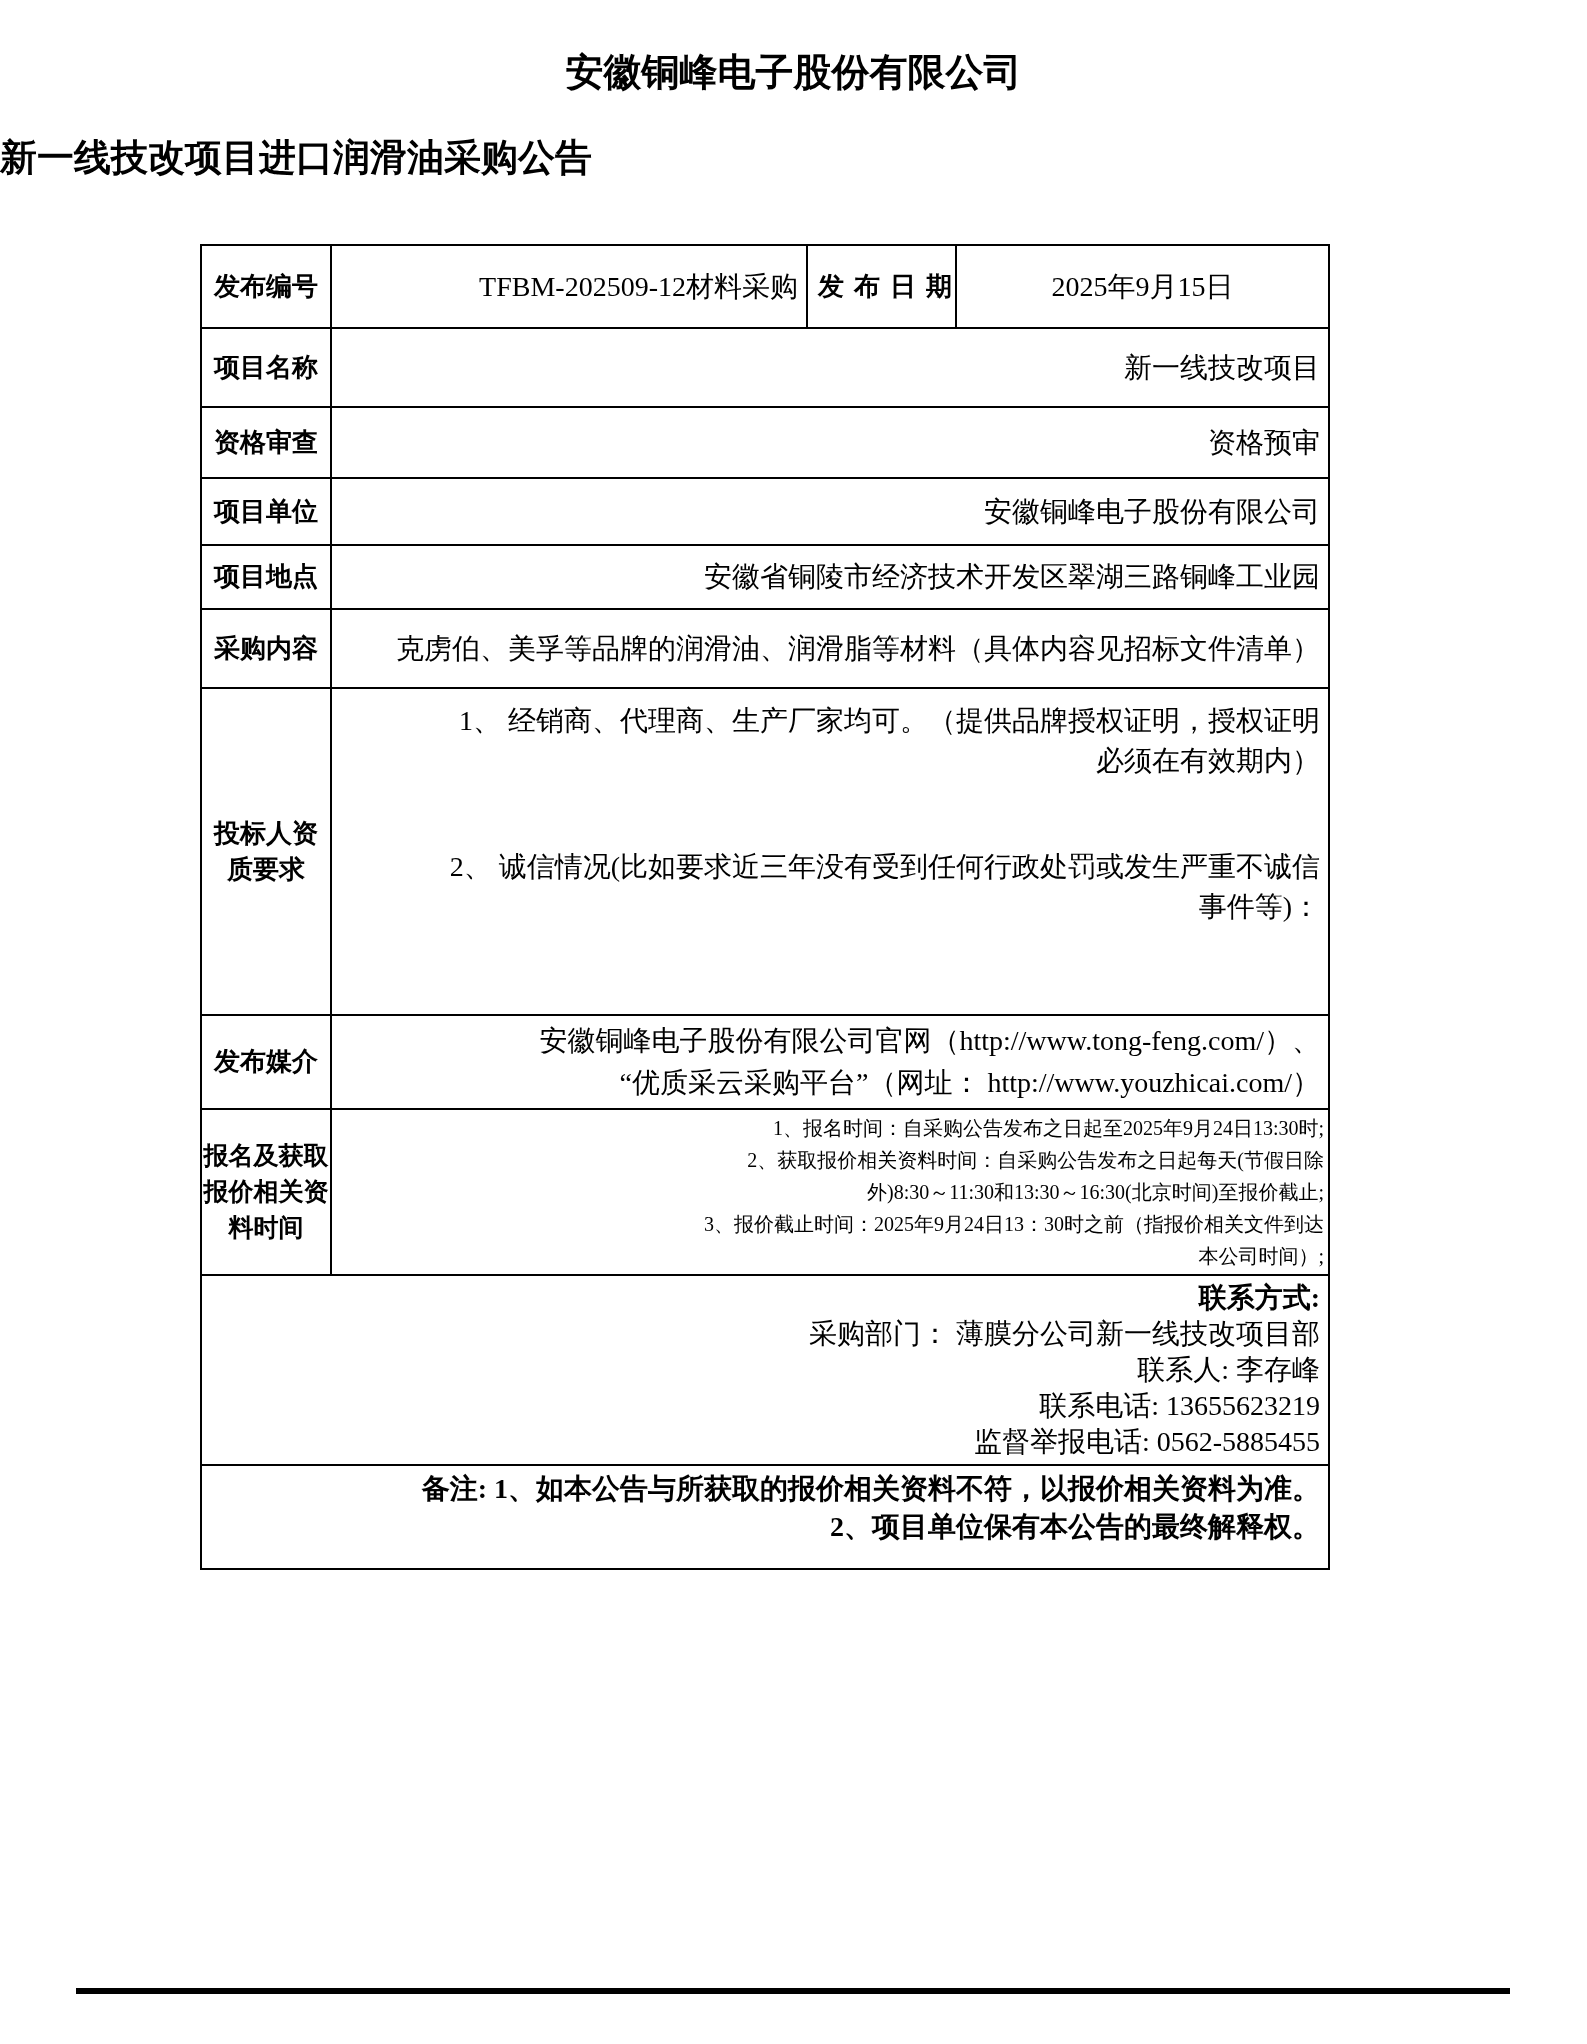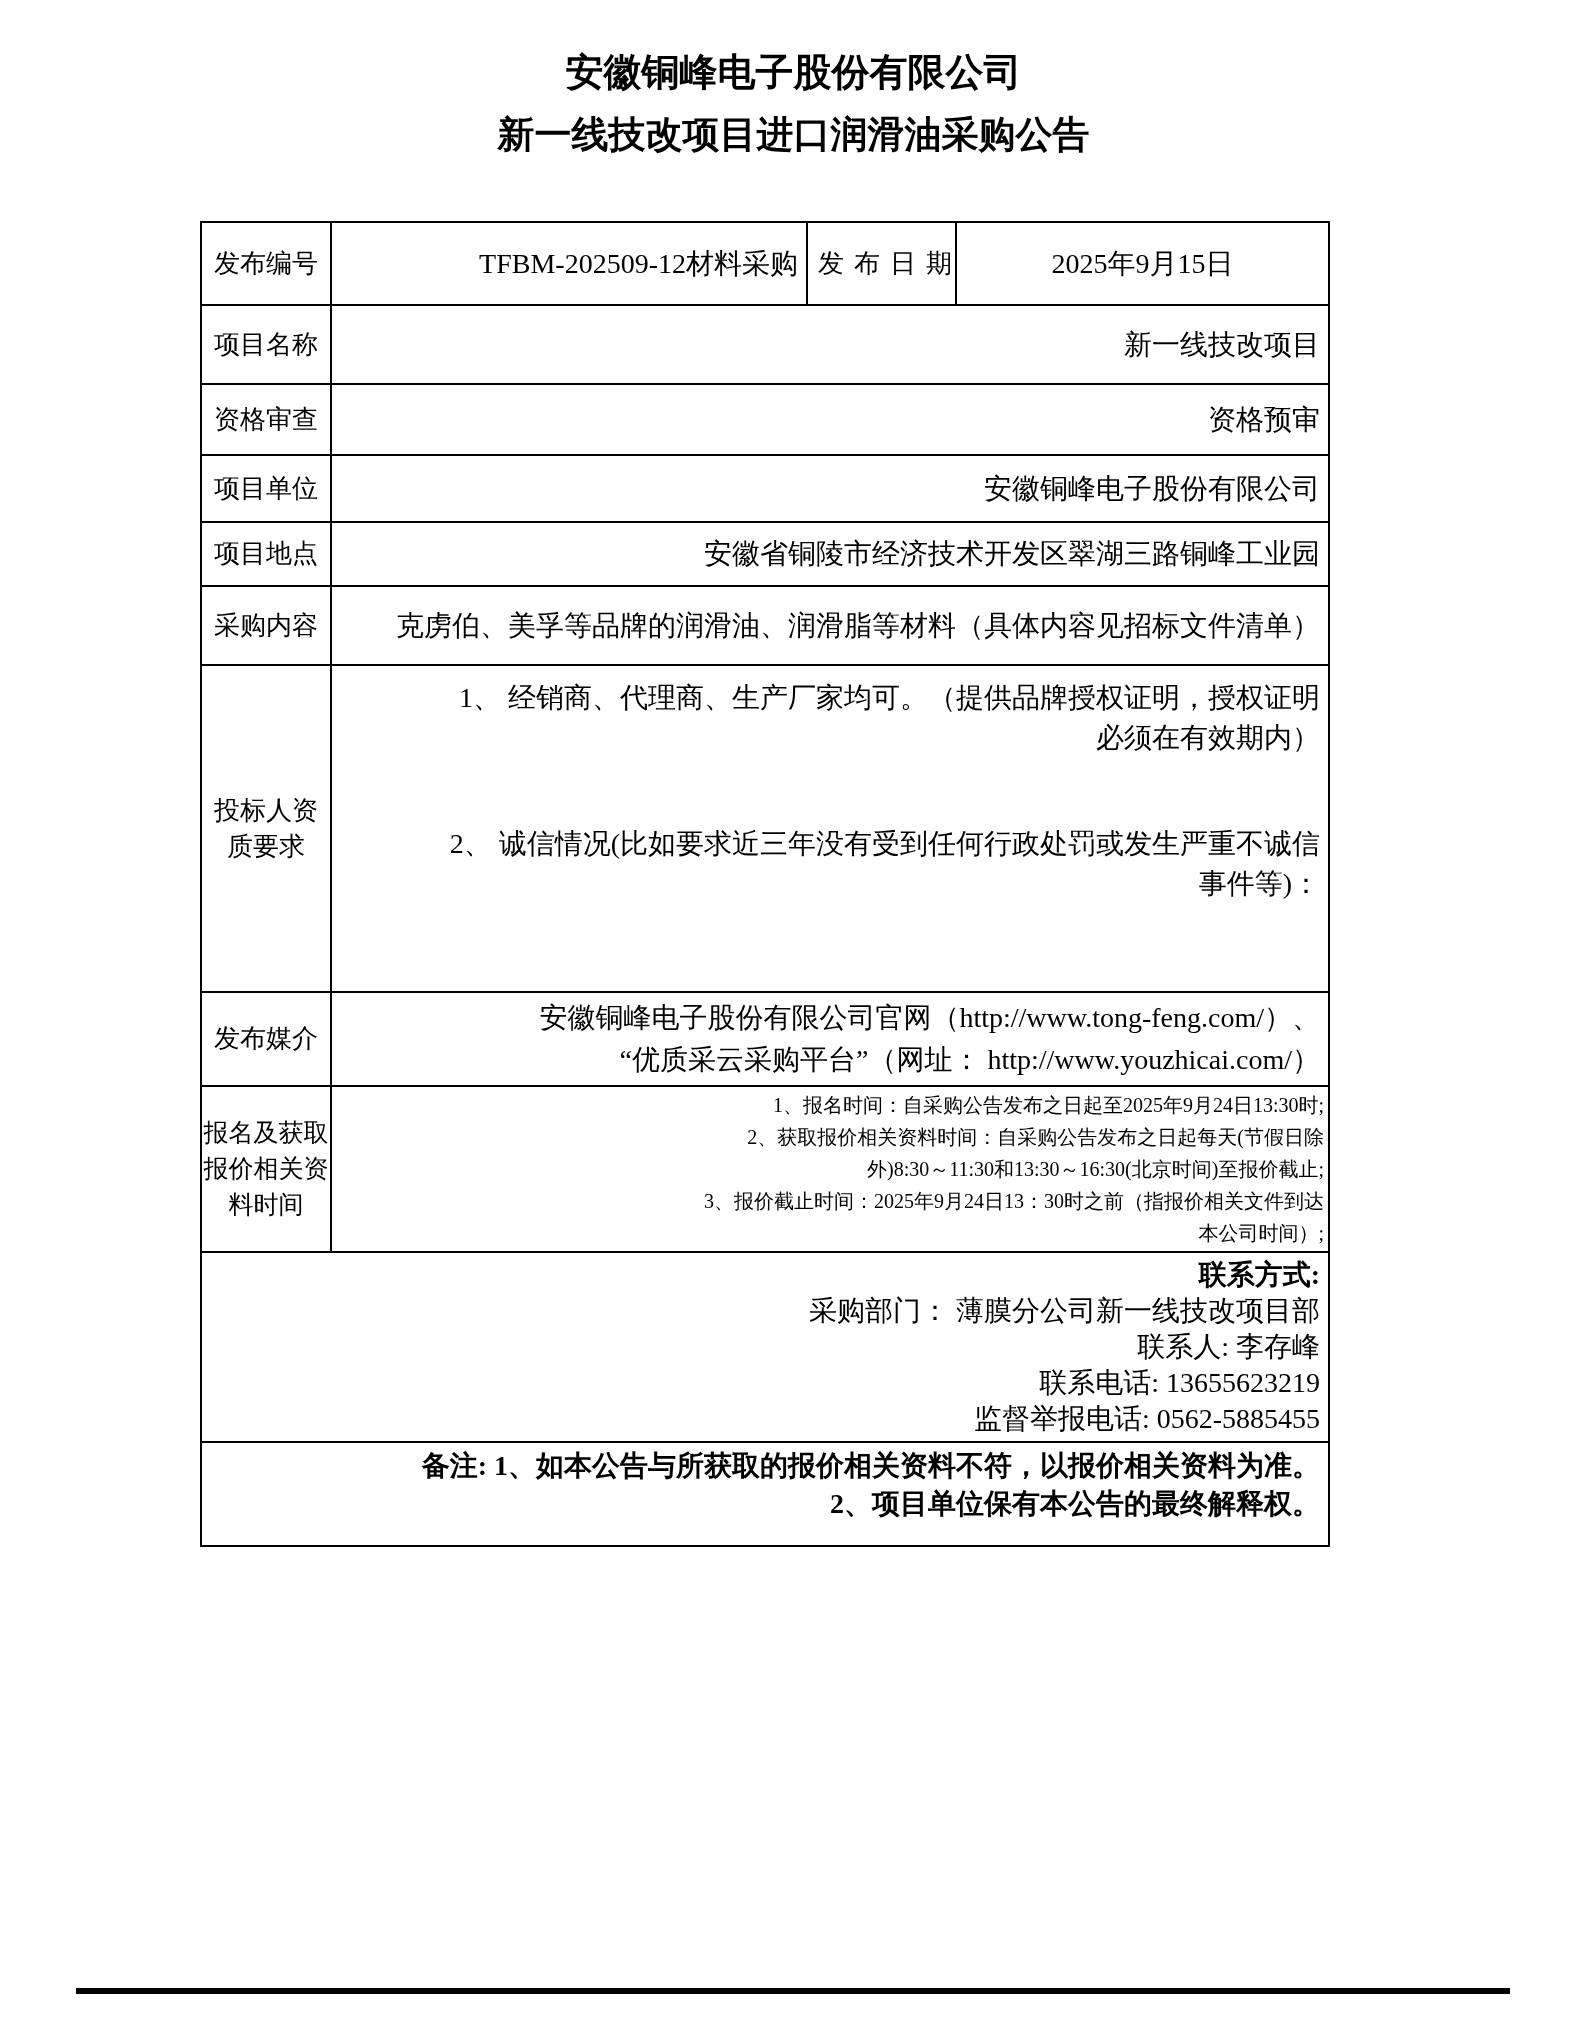--- a/index.html
+++ b/index.html
@@ -13,39 +13,39 @@
     color: #000000;
   }
   .page-title {
     padding-top: 50px;
     text-align: center;
     font-size: 38px;
     line-height: 44px;
     font-weight: bold;
   }
   .page-subtitle {
-    margin-top: 19px;
-    text-align: center;
+    margin-top: 42px;
+    text-align: left;
     font-size: 37px;
     line-height: 44px;
     font-weight: bold;
   }
   table.doc-table {
     margin-left: 200px;
     margin-top: 64px;
     width: 1128px;
     border-collapse: collapse;
     table-layout: fixed;
   }
   table.doc-table td {
     border: 2px solid #000000;
     overflow: hidden;
   }
   .lbl {
-    font-weight: normal;
+    font-weight: bold;
     text-align: center;
     vertical-align: middle;
     font-size: 26px;
     padding: 0;
   }
   .lbl div { white-space: nowrap; line-height: 36px; }
   .val {
     font-size: 28px;
     line-height: 38px;
     padding: 0 8px 0 8px;

